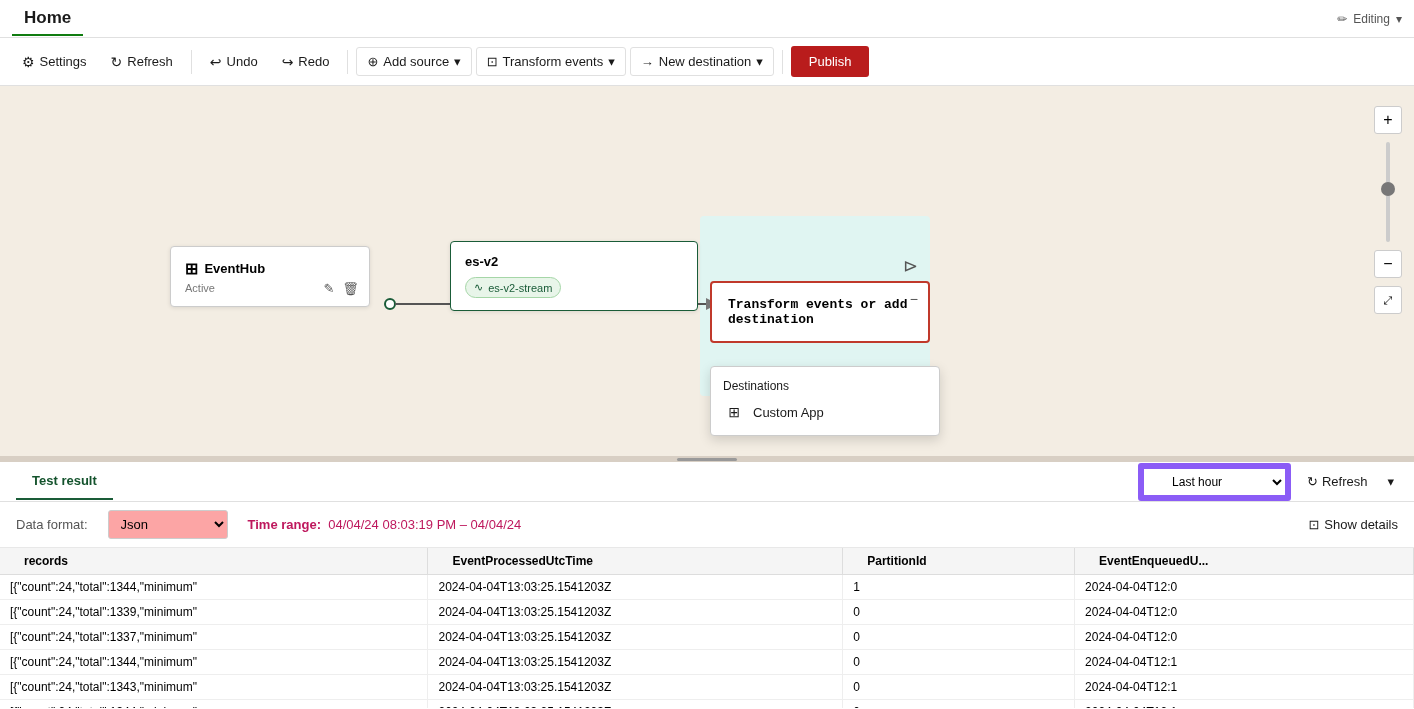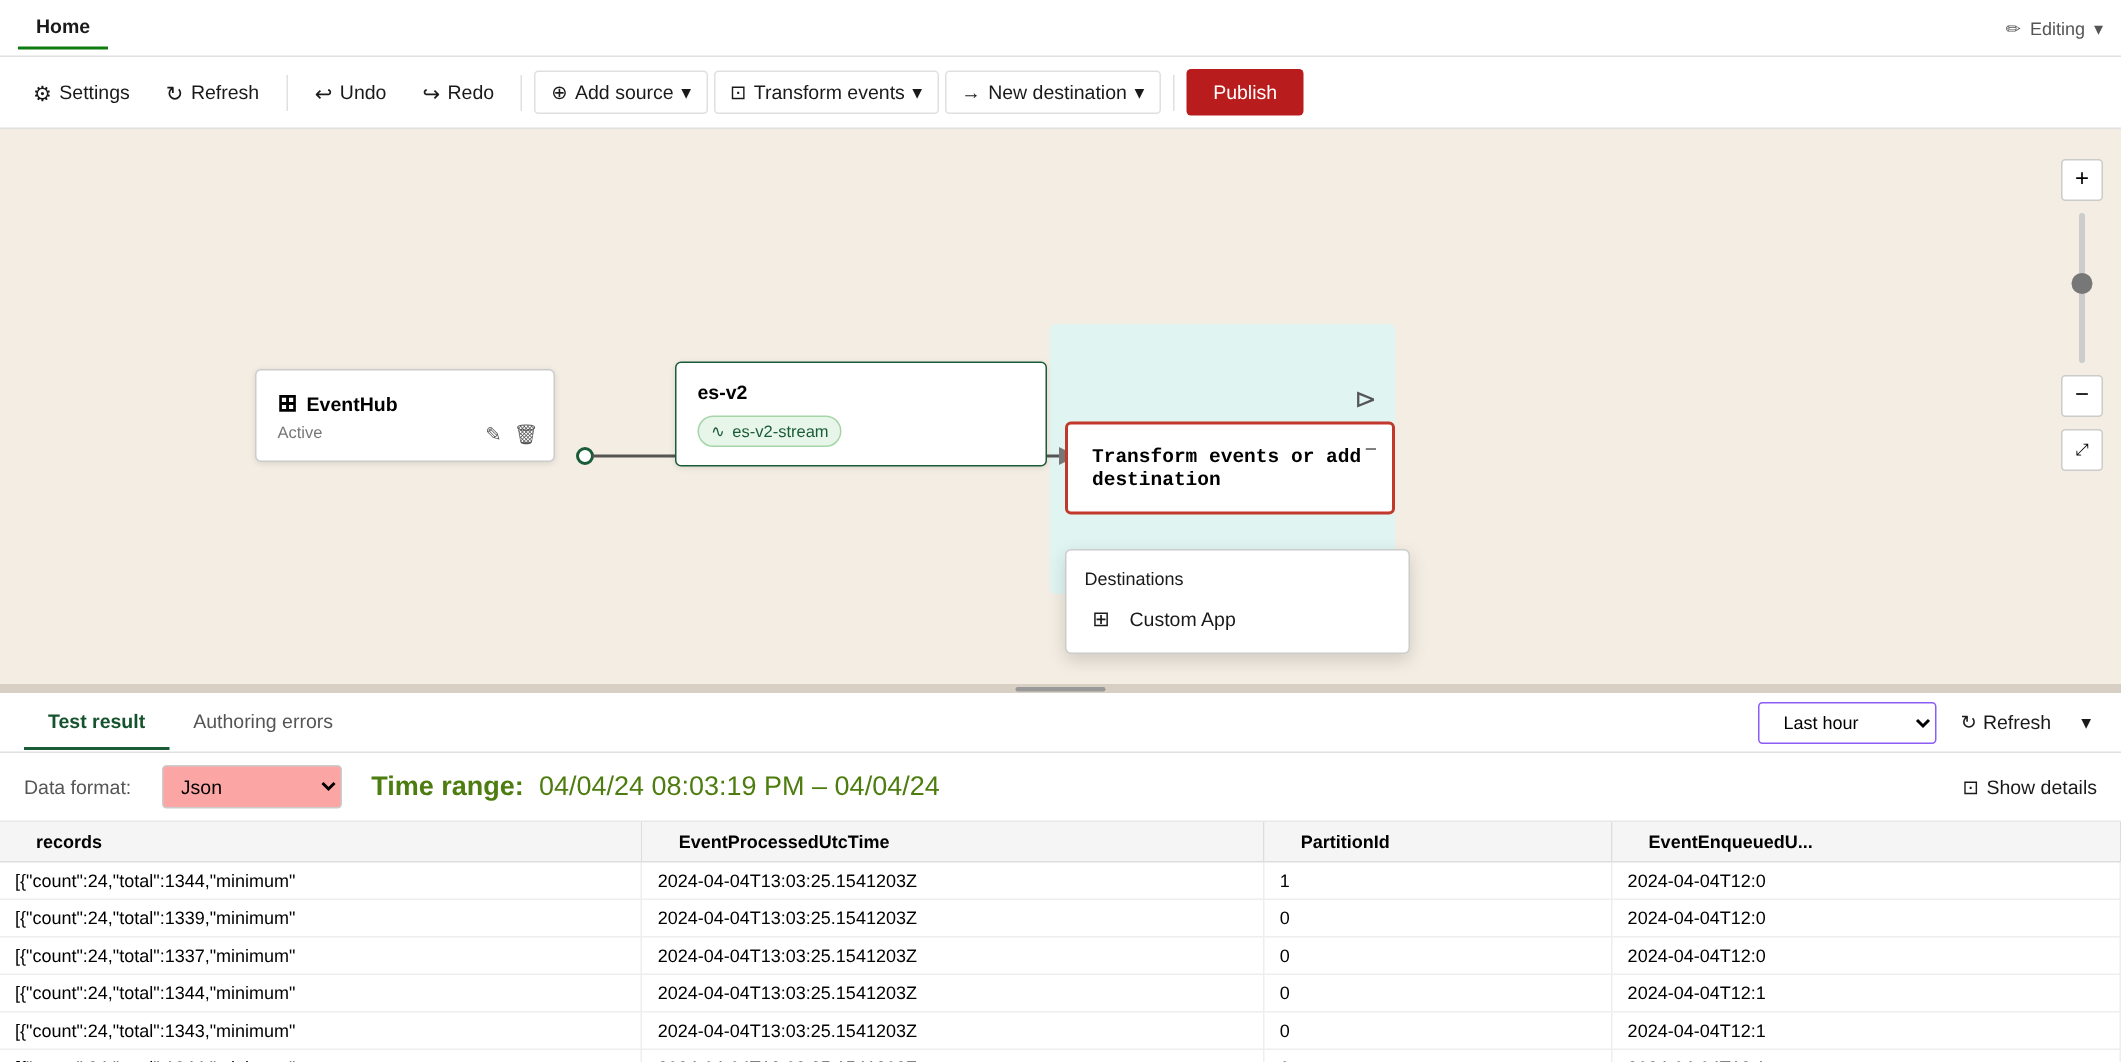--- a/index.html
+++ b/index.html
@@ -10,21 +10,21 @@
       height: 38px;
       background: #fff;
       border-bottom: 1px solid #e0e0e0;
       display: flex;
       align-items: center;
       justify-content: space-between;
       padding: 0 12px;
     }
     .title-bar-left { display: flex; align-items: center; gap: 8px; }
     .title-tab {
-      font-size: 13px;
+      font-size: 17px;
       font-weight: 600;
       color: #1a1a1a;
       padding: 6px 12px;
       border-bottom: 2px solid #107c10;
     }
     .editing-badge {
       display: flex;
       align-items: center;
       gap: 6px;
       font-size: 12px;
@@ -276,22 +276,22 @@
       color: #14532d;
       font-weight: 600;
       border-bottom: 2px solid #1a5c38;
     }
     .bottom-tabs-right {
       display: flex;
       align-items: center;
       gap: 8px;
     }
     .time-select {
-      padding: 5px 12px;
-      border: 1px solid #8b5cf6;
+      padding: 5px 24px;
+      border: 6px solid #8b5cf6;
       border-radius: 3px;
       font-size: 12px;
       cursor: pointer;
       background: #fff;
     }
     .refresh-btn-small {
       display: flex;
       align-items: center;
       gap: 4px;
       font-size: 13px;
@@ -318,21 +318,21 @@
     }
     .data-label { font-size: 13px; color: #555; }
     .data-select {
       padding: 5px 8px;
       border: 1px solid #ccc;
       border-radius: 3px;
       font-size: 13px;
       background: #fca5a5;
       min-width: 120px;
     }
-    .time-range { font-size: 18px; color: #4d7c0f; }
+    .time-range { font-size: 13px; color: #be185d; }
     .show-details-btn {
       margin-left: auto;
       display: flex;
       align-items: center;
       gap: 5px;
       font-size: 13px;
       cursor: pointer;
       color: #1a1a1a;
     }
 
@@ -512,21 +512,20 @@
 </div>
 
 <div class="separator-bar">
   <div class="separator-handle"></div>
 </div>
 
 <div class="bottom-panel">
   <div class="bottom-tabs">
     <div class="bottom-tabs-left">
       <div class="bottom-tab active">Test result</div>
-      <div class="bottom-tab">Authoring errors</div>
     </div>
     <div class="bottom-tabs-right">
       <select class="time-select">
         <option>Last hour</option>
         <option>Last 6 hours</option>
         <option>Last 24 hours</option>
       </select>
       <div class="refresh-btn-small">
         <span>↻</span>
         <span>Refresh</span>

